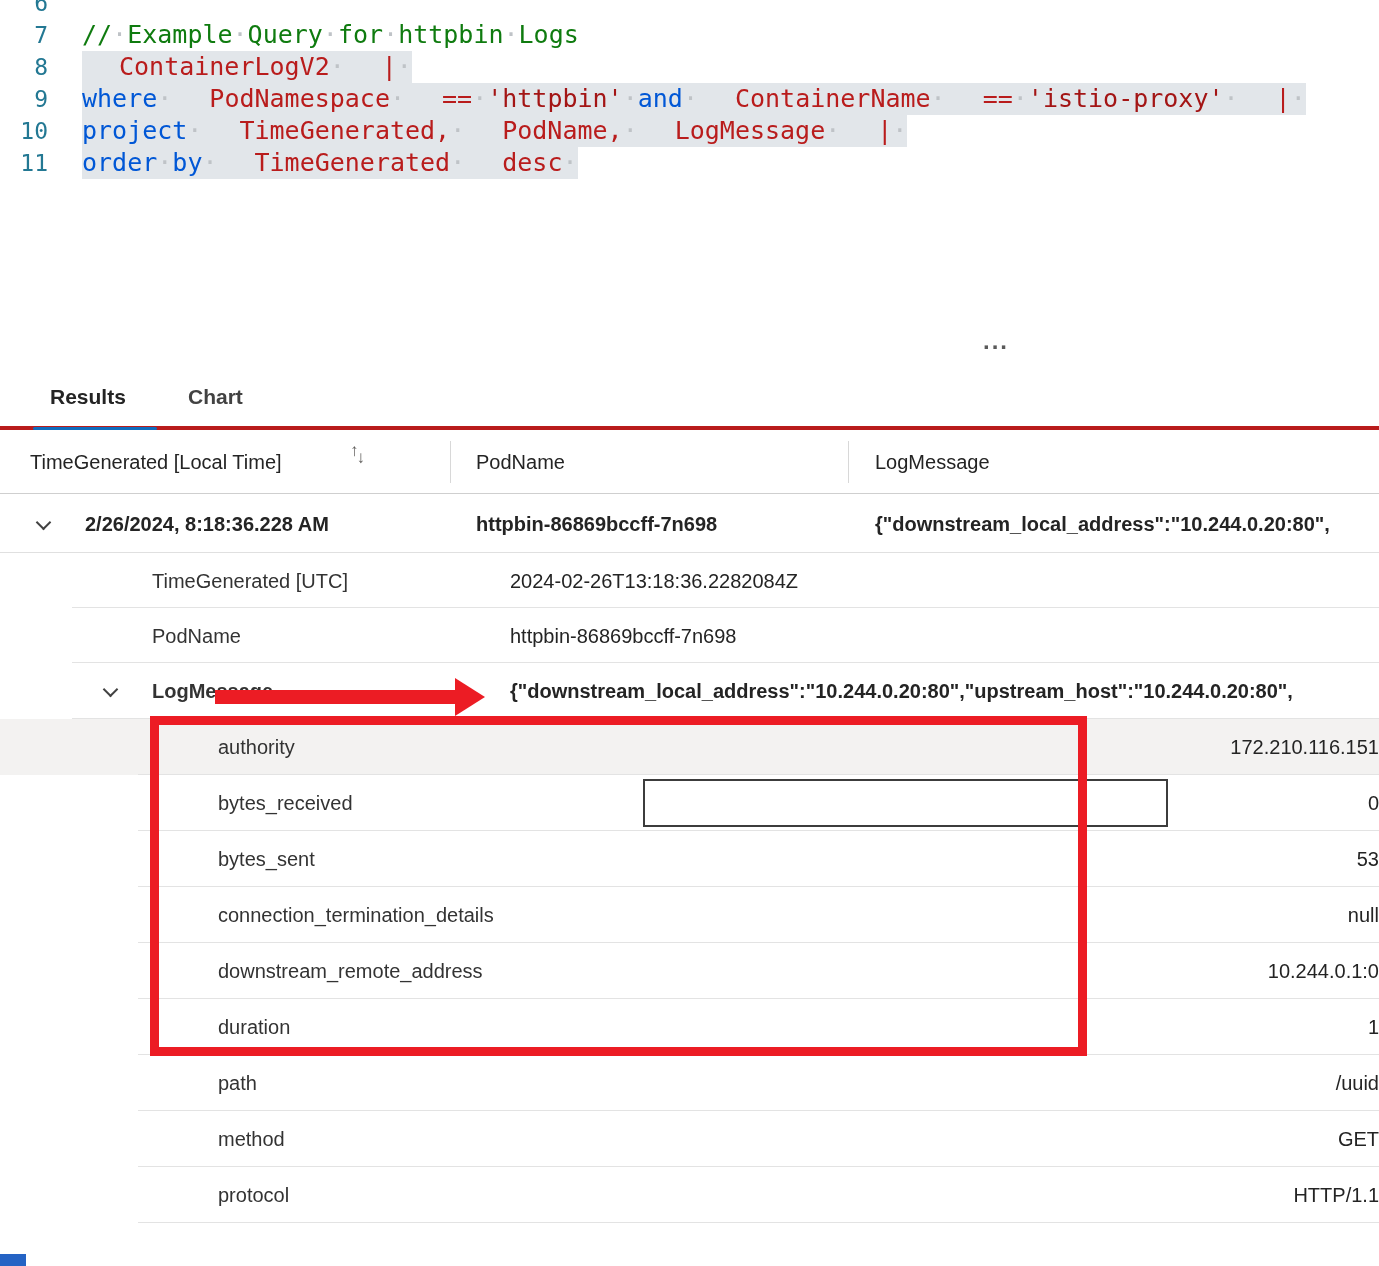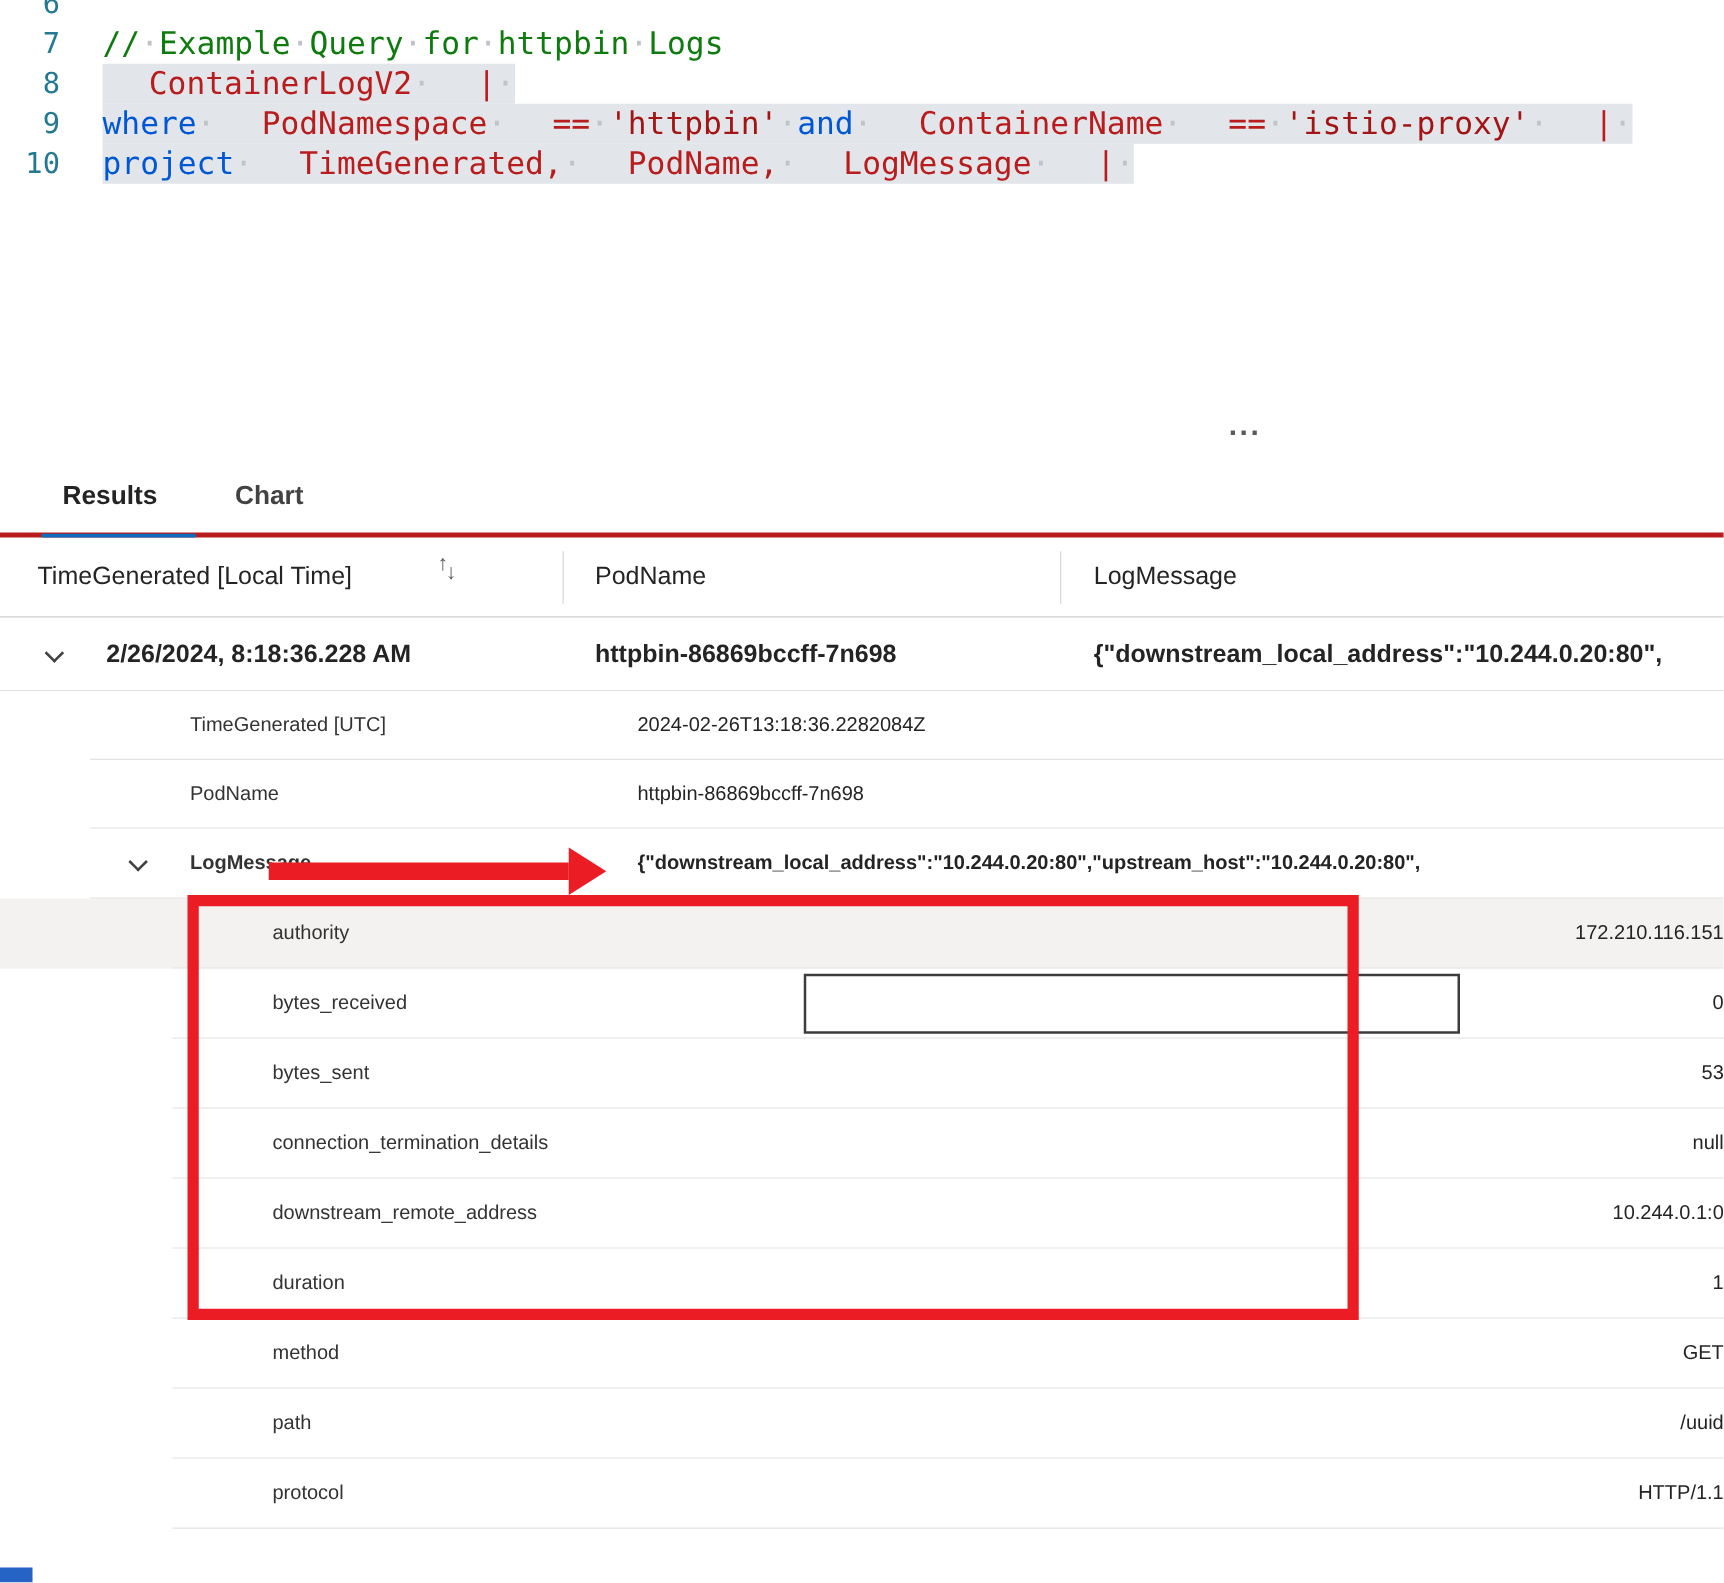--- a/index.html
+++ b/index.html
@@ -59,21 +59,21 @@
     transform:rotate(-45deg); cursor:pointer; }
   .chev.main { left:38px; top:23px; }
   .chev.detail { left:105px; top:21px; }
 
   
   .drow { position:relative; height:56px; background:#fff; }
   .drow.top { height:55px; }
   .drow::after { content:""; position:absolute; right:0; bottom:0; height:1px; background:#e3e3e3; left:72px; }
   .drow.nested::after { left:138px; }
   .drow.gray { background:#f3f2f1; }
-  .dlabel, .dvalue { position:absolute; top:50%; transform:translateY(-50%); font-size:16px; white-space:nowrap; }
+  .dlabel, .dvalue { position:absolute; top:50%; transform:translateY(-50%); font-size:20px; white-space:nowrap; }
   .dlabel { color:#333333; }
   .drow.top .dlabel, .drow.expand .dlabel { left:152px; }
   .drow.top .dvalue, .drow.expand .dvalue { left:510px; right:0; overflow:hidden; }
   .drow.nested .dlabel { left:218px; }
   .drow.nested .dvalue { left:676px; right:0; overflow:hidden;text-align:right; }
   .drow.expand .dlabel, .drow.expand .dvalue { font-weight:bold; }
   .value-box { position:absolute; left:643px; top:4px; width:525px; height:48px;
     border:2px solid #3c3c3c; background:#ffffff; }
   .drow.boxed .dvalue { z-index:2; }
 
@@ -92,20 +92,21 @@
 
 <div class="stage">
 
   <div class="editor">
     <div>
         <div class="code-line"><span class="ln">6</span><span class="code-text"></span></div>
         <div class="code-line"><span class="ln">7</span><span class="code-text"><span class="tok-comment">//</span><span class="tok-ws">·</span><span class="tok-comment">Example</span><span class="tok-ws">·</span><span class="tok-comment">Query</span><span class="tok-ws">·</span><span class="tok-comment">for</span><span class="tok-ws">·</span><span class="tok-comment">httpbin</span><span class="tok-ws">·</span><span class="tok-comment">Logs</span></span></div>
         <div class="code-line"><span class="ln">8</span><span class="code-text sel"><span class="tok-plain">ContainerLogV2</span><span class="tok-ws">·</span><span class="tok-plain">|</span><span class="tok-ws">·</span></span></div>
         <div class="code-line"><span class="ln">9</span><span class="code-text sel"><span class="tok-kw">where</span><span class="tok-ws">·</span><span class="tok-plain">PodNamespace</span><span class="tok-ws">·</span><span class="tok-plain">==</span><span class="tok-ws">·</span><span class="tok-str">'httpbin'</span><span class="tok-ws">·</span><span class="tok-kw">and</span><span class="tok-ws">·</span><span class="tok-plain">ContainerName</span><span class="tok-ws">·</span><span class="tok-plain">==</span><span class="tok-ws">·</span><span class="tok-str">'istio-proxy'</span><span class="tok-ws">·</span><span class="tok-plain">|</span><span class="tok-ws">·</span></span></div>
         <div class="code-line"><span class="ln">10</span><span class="code-text sel"><span class="tok-kw">project</span><span class="tok-ws">·</span><span class="tok-plain">TimeGenerated,</span><span class="tok-ws">·</span><span class="tok-plain">PodName,</span><span class="tok-ws">·</span><span class="tok-plain">LogMessage</span><span class="tok-ws">·</span><span class="tok-plain">|</span><span class="tok-ws">·</span></span></div>
+        <div class="code-line"><span class="ln">11</span><span class="code-text sel"><span class="tok-kw">order</span><span class="tok-ws">·</span><span class="tok-kw">by</span><span class="tok-ws">·</span><span class="tok-plain">TimeGenerated</span><span class="tok-ws">·</span><span class="tok-plain">desc</span><span class="tok-ws">·</span></span></div>
       </div>
   </div>
 
   <div class="pane-handle">...</div>
 
   <div class="tabs">
     <div class="tab results">Results</div>
     <div class="tab chart">Chart</div>
     <div class="tab-underline"></div>
   </div>
@@ -161,26 +162,26 @@
         </div>
         <div class="drow nested">
           <span class="dlabel">downstream_remote_address</span>
           <span class="dvalue">10.244.0.1:0</span>
         </div>
         <div class="drow nested">
           <span class="dlabel">duration</span>
           <span class="dvalue">1</span>
         </div>
         <div class="drow nested">
+          <span class="dlabel">path</span>
+          <span class="dvalue">/uuid</span>
+        </div>
+        <div class="drow nested">
           <span class="dlabel">method</span>
           <span class="dvalue">GET</span>
-        </div>
-        <div class="drow nested">
-          <span class="dlabel">path</span>
-          <span class="dvalue">/uuid</span>
         </div>
         <div class="drow nested">
           <span class="dlabel">protocol</span>
           <span class="dvalue">HTTP/1.1</span>
         </div>
       </div>
   </div>
 
   <div class="anno arrow-shaft"></div>
   <div class="anno arrow-head"></div>

